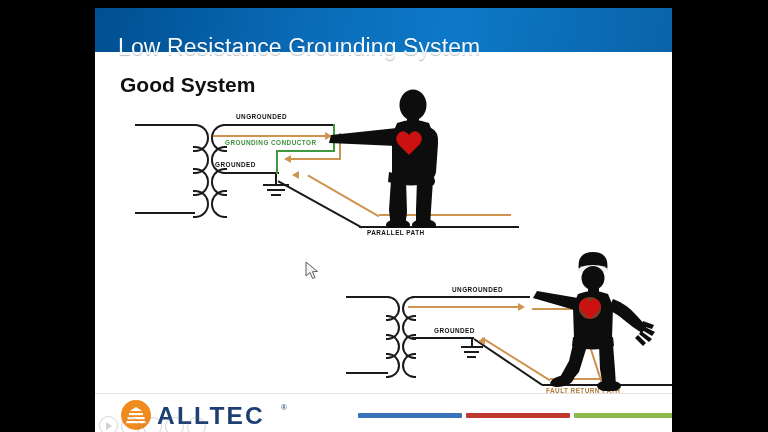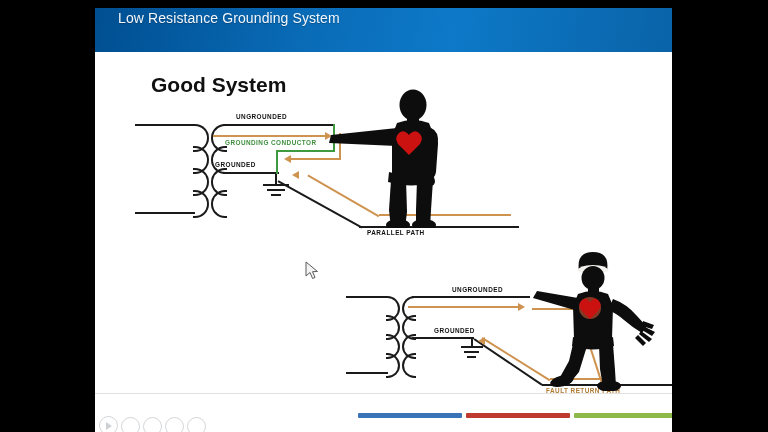--- a/index.html
+++ b/index.html
@@ -12,33 +12,33 @@
     position:absolute;left:95px;top:8px;width:577px;height:424px;
     background:#ffffff;overflow:hidden;
   }
 
   
   #header{
     position:absolute;left:0;top:0;width:577px;height:44px;
     background:linear-gradient(100deg,#004f91 0%,#0a6cb8 38%,#0d79c8 62%,#0a63a8 100%);
   }
   #header-title{
-    position:absolute;left:23px;top:2px;
-    font-size:14px;color:#f2f8ff;letter-spacing:.1px;
+    position:absolute;left:23px;top:26px;
+    font-size:23px;color:#f2f8ff;letter-spacing:.1px;
     font-family:"Liberation Sans",sans-serif;font-weight:400;
     text-shadow:0 1px 1px rgba(0,0,0,.28);
     white-space:nowrap;
   }
 
   
   .sys-title{
     position:absolute;font-weight:bold;color:#101010;
     font-family:"Liberation Sans",sans-serif;white-space:nowrap;
   }
-  #good-title{left:56px;top:65px;font-size:21px;}
+  #good-title{left:25px;top:65px;font-size:21px;}
   #poor-title{left:274px;top:240px;font-size:21.5px;}
 
   
   .wire{position:absolute;background:#1a1a1a;}
   .hw{height:2.2px;}
   .vw{width:2.2px;}
 
   .lbl{
     position:absolute;font-size:6.4px;font-weight:bold;color:#111;
     letter-spacing:.45px;white-space:nowrap;
@@ -259,20 +259,32 @@
           <ellipse cx="76" cy="135" rx="12" ry="5.5"></ellipse>
         </g>
 
         <circle cx="57" cy="57" r="11" fill="#e0603a" opacity=".55"></circle>
         <path d="M57 51 q-5 -6 -9 -1 q-4 5 2 11 l7 7 l7 -7 q6 -6 2 -11 q-4 -5 -9 1 z" fill="#cc1111"></path>
       </svg>
     </div>
 
     <div id="footer-rule"></div>
 
+    <div id="logo">
+      <div id="logo-mark">
+        <svg width="30" height="30" viewBox="0 0 30 30">
+          <path d="M15 7 L21 11 L9 11 Z" fill="#ffffff"></path>
+          <rect x="8" y="13" width="14" height="2.2" fill="#ffffff"></rect>
+          <rect x="6.5" y="17" width="17" height="2.2" fill="#ffffff"></rect>
+          <rect x="5.5" y="21" width="19" height="2.2" fill="#ffffff"></rect>
+        </svg>
+      </div>
+      <div id="logo-text">ALLTEC</div>
+      <div id="logo-tm">®</div>
+    </div>
 
     <div class="cbar" style="left:263px;top:405px;width:104px;background:#3a73b8;"></div>
     <div class="cbar" style="left:371px;top:405px;width:104px;background:#c0392f;"></div>
     <div class="cbar" style="left:479px;top:405px;width:104px;background:#8fb84a;"></div>
 
     <div class="ghost" style="left:4px;top:408px;">
       <div class="ghost-tri" style="border-right:none;border-left:6px solid rgba(110,120,130,.34);left:6px;"></div>
     </div>
     <div class="ghost" style="left:26px;top:409px;"></div>
     <div class="ghost" style="left:48px;top:409px;"></div>

